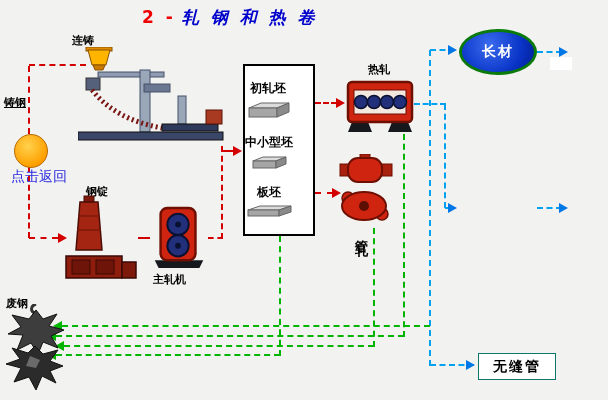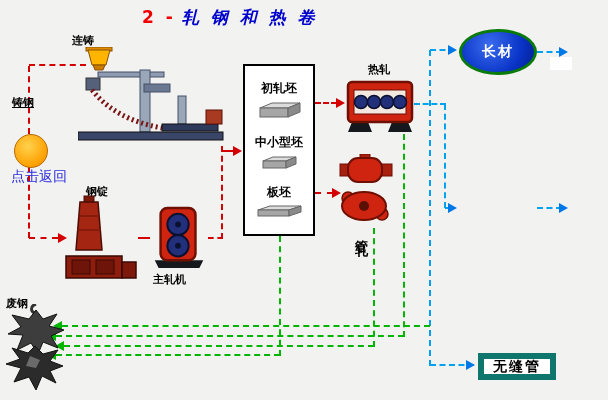--- a/index.html
+++ b/index.html
@@ -30,26 +30,26 @@
   #cast-circle{position:absolute;left:14px;top:134px;width:32px;height:32px;border-radius:50%;
     background:radial-gradient(circle at 40% 35%, #ffd24d 0%, #ffa000 70%, #e07c00 100%);
     border:1px solid #b86a00;cursor:pointer;}
 
   .oval{position:absolute;width:78px;height:46px;border-radius:50%;
     background:radial-gradient(circle at 38% 32%, #3a6bee 0%, #0a35c8 60%, #021c90 100%);
     border:3px solid #0a7a0a;display:flex;align-items:center;justify-content:center;
     color:#fff;font-weight:bold;font-size:14px;letter-spacing:2px;box-sizing:border-box;font-family:Liberation Mono, monospace;}
 
   #pipe-box{position:absolute;left:478px;top:353px;width:78px;height:27px;background:#fff;
-    border:6px solid #0f766e;display:flex;align-items:center;justify-content:center;
+    border:1px solid #0f766e;display:flex;align-items:center;justify-content:center;
     font-weight:bold;font-size:14px;letter-spacing:2px;box-sizing:border-box;color:#000;}
 
   #billet-box{position:absolute;left:243px;top:64px;width:68px;height:168px;background:#fff;
     border:2px solid #000;display:flex;flex-direction:column;justify-content:space-evenly;
-    align-items:center;box-sizing:content-box;}
+    align-items:flex-start;box-sizing:content-box;}
   .billet-cell{display:flex;flex-direction:column;align-items:center;gap:3px;}
   .billet-cell .bl{font-weight:bold;font-size:12px;color:#000;white-space:nowrap;}
 
   #tube-label{position:absolute;left:352px;top:230px;font-weight:bold;font-size:13px;color:#000;
     writing-mode:vertical-rl;letter-spacing:3px;}
 
   #white-chip{position:absolute;left:550px;top:57px;width:22px;height:13px;background:#ffffff;}
 </style>
 </head>
 <body>
@@ -95,21 +95,21 @@
   <div class="line hl c-green" style="left:62px;top:325px;width:368px;"></div>
   <div class="line hl c-green" style="left:56px;top:335px;width:348px;"></div>
   <div class="line hl c-green" style="left:64px;top:345px;width:310px;"></div>
   <div class="line hl c-green" style="left:56px;top:354px;width:224px;"></div>
   <div class="ar ar-l-green" style="left:53px;top:321px;"></div>
   <div class="ar ar-l-green" style="left:47px;top:331px;"></div>
   <div class="ar ar-l-green" style="left:55px;top:341px;"></div>
   <div class="ar ar-l-green" style="left:47px;top:350px;"></div>
 
   <div class="lbl" style="left:72px;top:33px;">连铸</div>
-  <div class="lbl" style="left:12px;top:95px;text-decoration:underline;">铸钢</div>
+  <div class="lbl" style="left:4px;top:95px;text-decoration:underline;">铸钢</div>
   <div class="lbl-small" style="left:11px;top:168px;">点击返回</div>
   <div class="lbl" style="left:86px;top:184px;">钢锭</div>
   <div class="lbl" style="left:153px;top:272px;">主轧机</div>
   <div class="lbl" style="left:6px;top:296px;">废钢</div>
   <div class="lbl" style="left:368px;top:62px;">热轧</div>
   <div id="tube-label">管轧</div>
 
   <div id="cast-circle"></div>
 
   <svg class="gfx" style="left:84px;top:47px;" width="30" height="24" viewBox="0 0 30 24">

